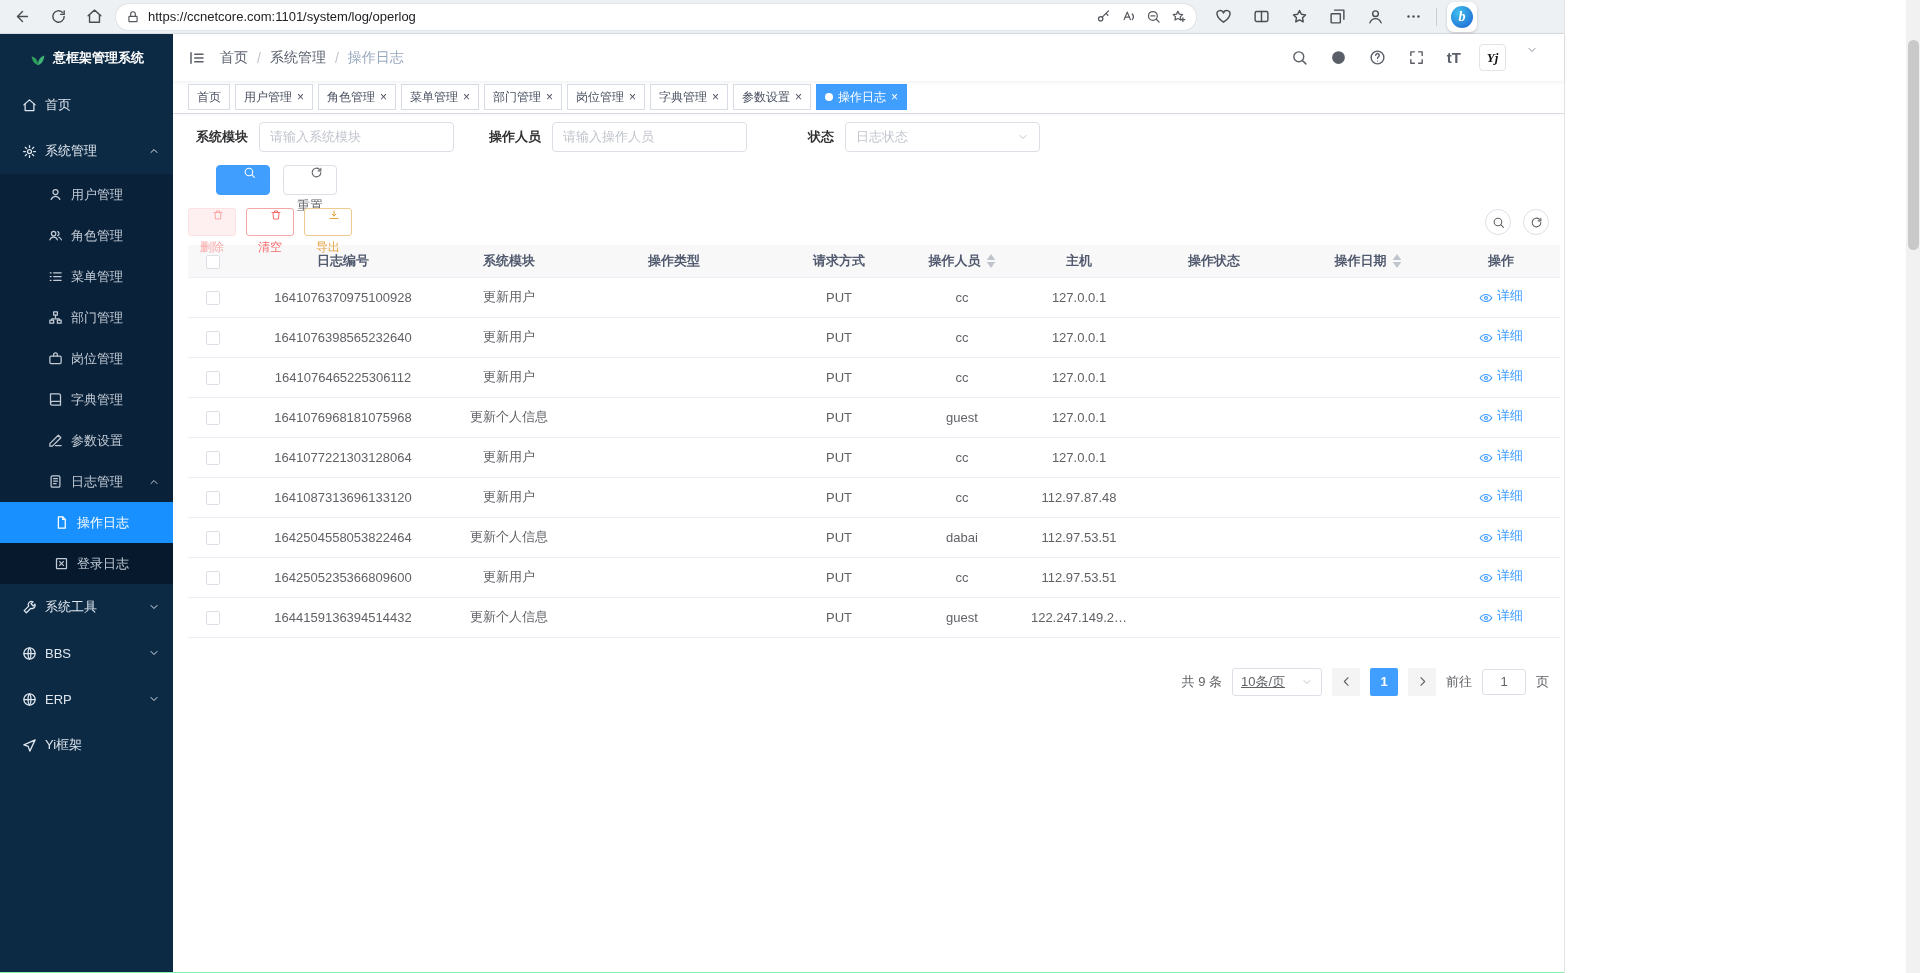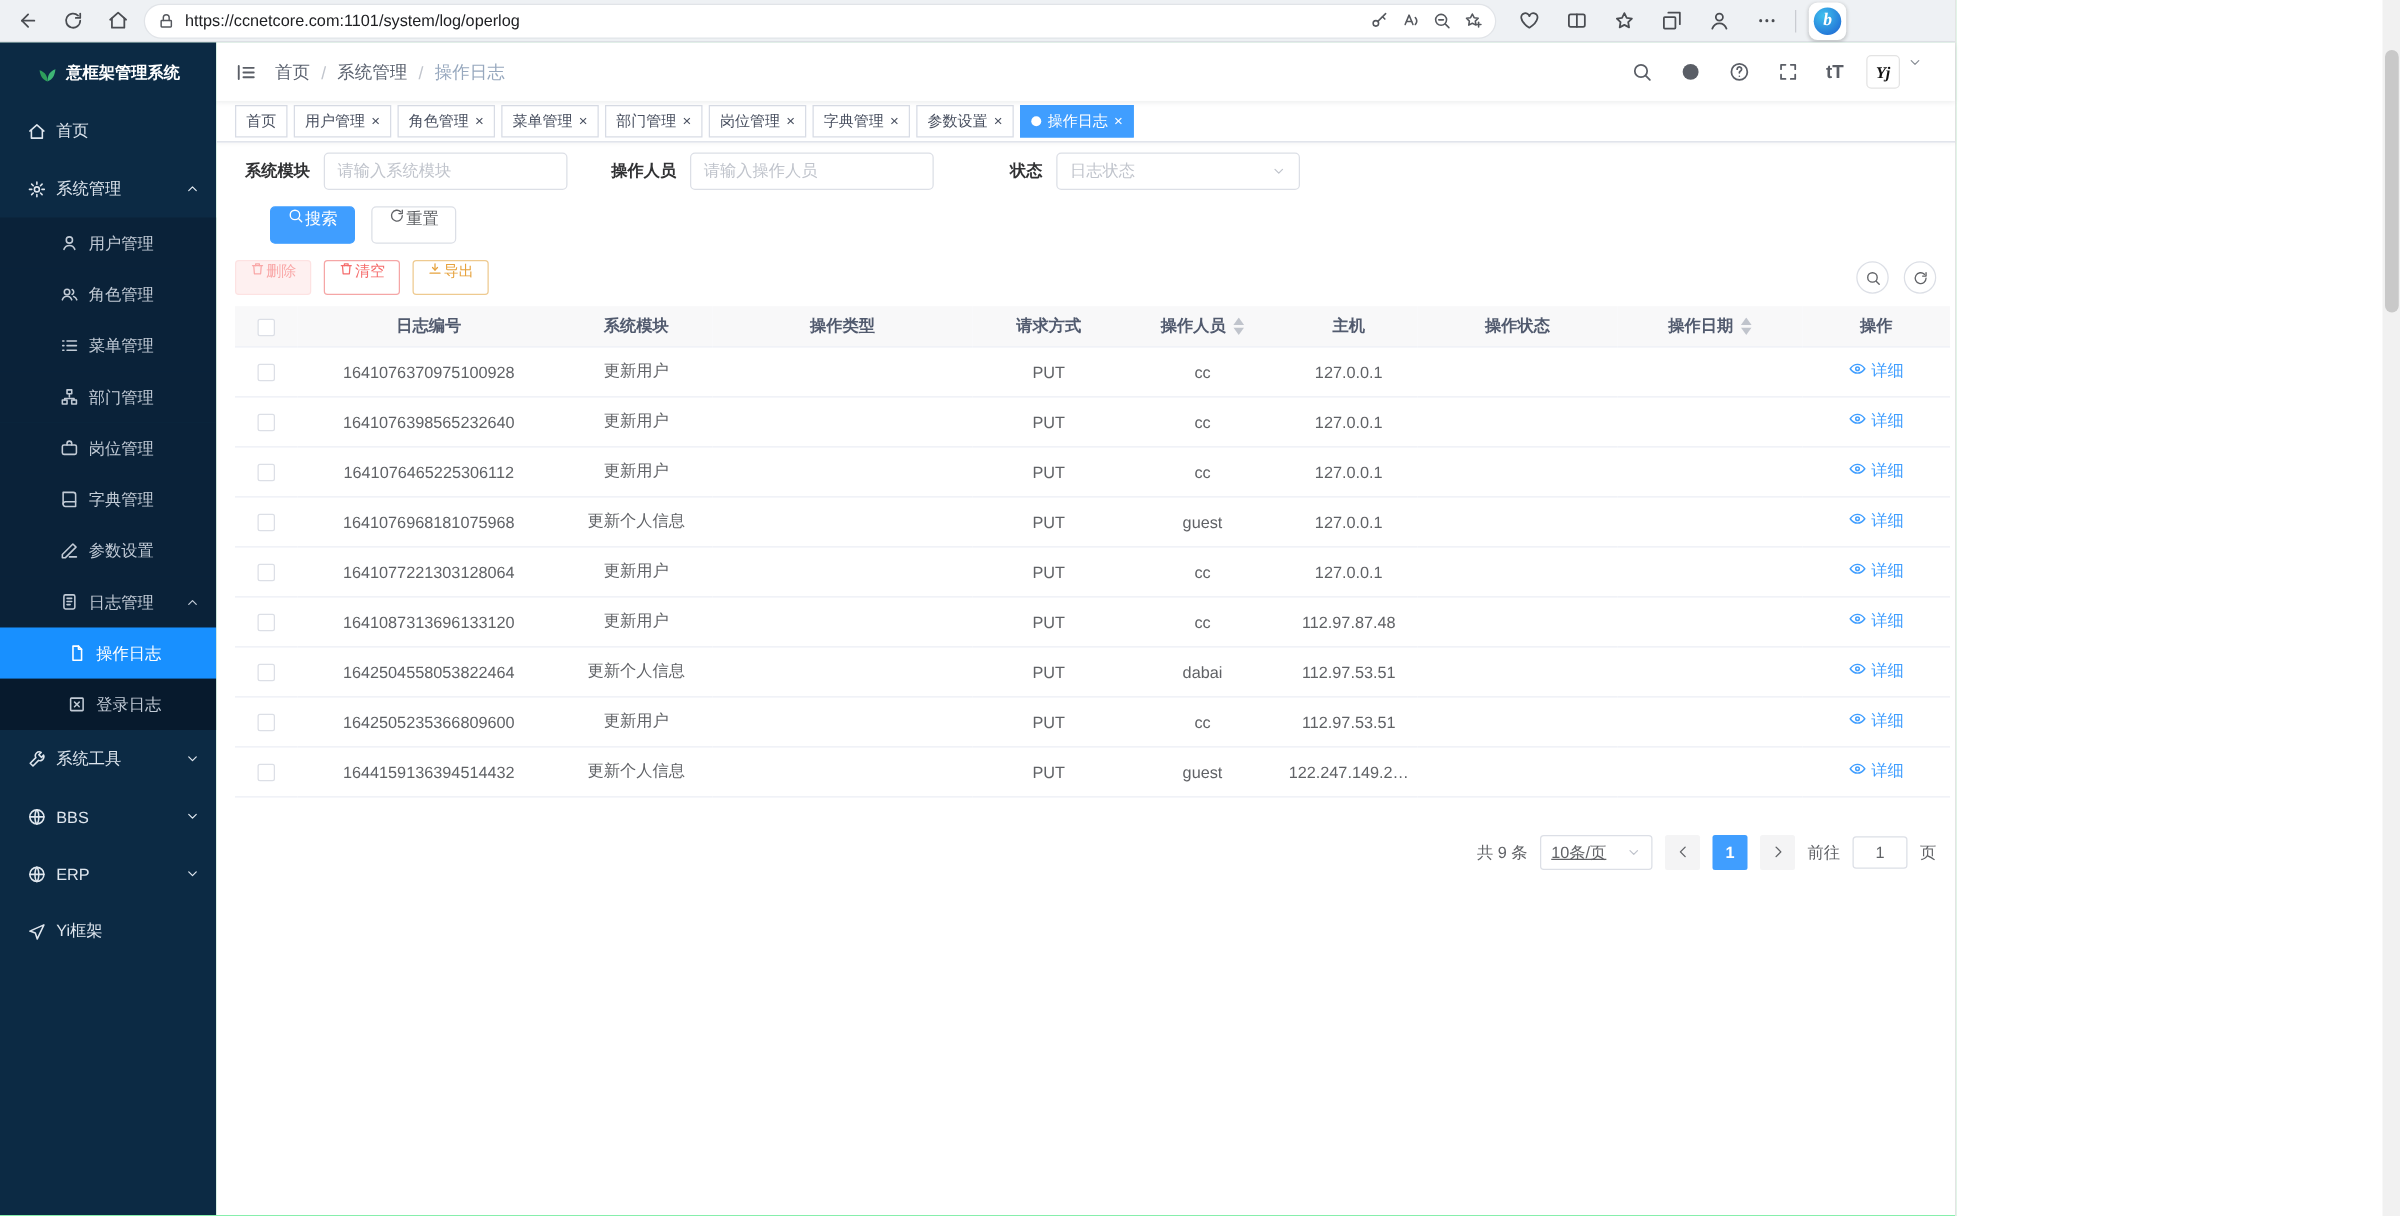--- a/index.html
+++ b/index.html
@@ -38,21 +38,21 @@
   .main { flex: 1; display: flex; flex-direction: column; background: #fff; min-width: 0; }
   .navbar { height: 47px; display: flex; align-items: center; padding: 0 26px 0 15px; box-shadow: 0 1px 4px rgba(0,21,41,.08); position: relative; z-index: 2; }
   .hamburger { color: #5a5e66; margin-right: 14px; cursor: pointer; display: flex; }
   .breadcrumb { display: flex; align-items: center; font-size: 14px; gap: 9px; }
   .crumb { color: #5c6370; cursor: pointer; }
   .crumb.last { color: #97a8be; cursor: default; }
   .crumb-sep { color: #c0c4cc; }
   .navbar-right { margin-left: auto; display: flex; align-items: center; gap: 22px; color: #5a5e66; }
   .hd-icon { display: flex; cursor: pointer; }
   .hd-text { font-weight: bold; font-size: 15px; cursor: pointer; text-align: right; }
-  .avatar-wrap { display: flex; align-items: flex-start; gap: 6px; margin-left: 18px; cursor: pointer; }
+  .avatar-wrap { display: flex; align-items: flex-start; gap: 20px; margin-left: 18px; cursor: pointer; }
   .avatar { width: 27px; height: 27px; background: #fff; border: 1px solid #e3e3e3; border-radius: 4px; display: flex; align-items: center; justify-content: center; font-weight: bold; font-style: italic; font-size: 13px; color: #111; font-family: "Liberation Serif", serif; }
   .hd-caret { color: #8a8f97; display: flex; }
 
   .tags-bar { height: 33px; display: flex; align-items: center; padding: 0 15px; gap: 5px; border-bottom: 1px solid #d8dce5; box-shadow: 0 1px 3px 0 rgba(0,0,0,.04); position: relative; z-index: 1; }
   .tag { height: 26px; display: inline-flex; align-items: center; padding: 0 8px; border: 1px solid #d8dce5; background: #fff; color: #495060; font-size: 12px; cursor: pointer; }
   .tag .dot { width: 8px; height: 8px; border-radius: 50%; background: #fff; margin-right: 5px; display: none; }
   .tag.active { background: #409eff; border-color: #409eff; color: #fff; }
   .tag.active .dot { display: inline-block; }
   .tag .close { margin-left: 5px; font-size: 12px; line-height: 1; }
 
@@ -62,40 +62,40 @@
   .filter-row { display: flex; align-items: center; margin-bottom: 13px; }
   .filter-item { display: flex; align-items: center; margin-right: 27px; }
   .filter-item label { min-width: 60px; text-align: right; margin-right: 11px; font-size: 13px; font-weight: bold; color: #303133; white-space: nowrap; }
   .input, .select, .date-range { width: 195px; height: 30px; border: 1px solid #dcdfe6; border-radius: 4px; background: #fff; display: flex; align-items: center; padding: 0 10px; font-size: 13px; cursor: text; }
   .select { justify-content: space-between; cursor: pointer; }
   .placeholder { color: #c0c4cc; }
   .sel-caret, .cal-icon { color: #c0c4cc; display: flex; }
   .date-range { gap: 7px; cursor: pointer; }
   .range-sep { color: #c0c4cc; }
 
-  .btn { height: 30px; display: inline-flex; align-items: flex-start; gap: 1px; padding: 0 13px; border-radius: 4px; font-size: 13px; border: 1px solid transparent; cursor: pointer; background: #fff; font-family: inherit; white-space: nowrap; }
+  .btn { height: 30px; display: inline-flex; align-items: flex-end; gap: 18px; padding: 0 13px; border-radius: 4px; font-size: 13px; border: 1px solid transparent; cursor: pointer; background: #fff; font-family: inherit; white-space: nowrap; flex-direction: column; }
   .btn-primary { background: #409eff; border-color: #409eff; color: #fff; }
   .btn-default { border-color: #dcdfe6; color: #606266; }
   .btn-sm { height: 28px; padding: 0 11px; font-size: 12px; border-radius: 3px; }
   .btn-danger-disabled { color: #f9a7a7; border-color: #fde2e2; background: #fef0f0; cursor: not-allowed; }
   .btn-danger-plain { color: #f56c6c; border-color: #f5a6a6; background: #fff; }
   .btn-warning-plain { color: #e6a23c; border-color: #eeca90; background: #fff; }
   .ml-28 { margin-left: 28px; }
 
   .action-row { display: flex; align-items: center; gap: 10px; margin: 0 0 9px; }
   .action-right { margin-left: auto; display: flex; align-items: center; gap: 12px; color: #606266; }
   .icon-btn { width: 26px; height: 26px; border: 1px solid #dcdfe6; border-radius: 50%; display: flex; align-items: center; justify-content: center; cursor: pointer; background: #fff; color: #606266; }
 
   
   table { width: 100%; border-collapse: collapse; table-layout: fixed; }
   thead th { background: #f8f8f9; color: #515a6e; font-size: 13px; font-weight: bold; height: 32px; text-align: center; border-bottom: 1px solid #ebeef5; white-space: nowrap; }
   tbody td { height: 40px; text-align: center; font-size: 13px; color: #606266; border-bottom: 1px solid #ebeef5; white-space: nowrap; overflow: hidden; }
   .cb { display: inline-block; width: 14px; height: 14px; border: 1px solid #dcdfe6; border-radius: 2px; background: #fff; vertical-align: middle; cursor: pointer; }
   .sort-carets { display: inline-flex; flex-direction: column; margin-left: 5px; vertical-align: middle; cursor: pointer; }
-  .detail-link { color: #409eff; display: inline-flex; align-items: flex-start; gap: 4px; cursor: pointer; }
+  .detail-link { color: #409eff; display: inline-flex; align-items: flex-end; gap: 4px; cursor: pointer; }
 
   
   .pagination { display: flex; align-items: center; justify-content: flex-end; gap: 10px; margin-top: 30px; font-size: 13px; color: #606266; }
   .page-size { width: 90px; height: 28px; border: 1px solid #dcdfe6; border-radius: 3px; display: flex; align-items: center; justify-content: space-between; padding: 12px 8px; cursor: pointer; background: #fff; text-decoration: underline; }
   .pg-btn { min-width: 28px; height: 28px; border: none; background: #f4f4f5; color: #606266; border-radius: 2px; display: flex; align-items: center; justify-content: center; cursor: pointer; font-size: 13px; font-family: inherit; }
   .pg-btn.active { background: #409eff; color: #fff; font-weight: bold; }
   .goto-input { width: 44px; height: 26px; border: 1px solid #dcdfe6; border-radius: 3px; text-align: center; font-size: 13px; color: #606266; font-family: inherit; }
 
   
   .bg-scrollbar { position: absolute; right: 0; top: 0; width: 14px; height: 973px; background: #f1f1f1; }

